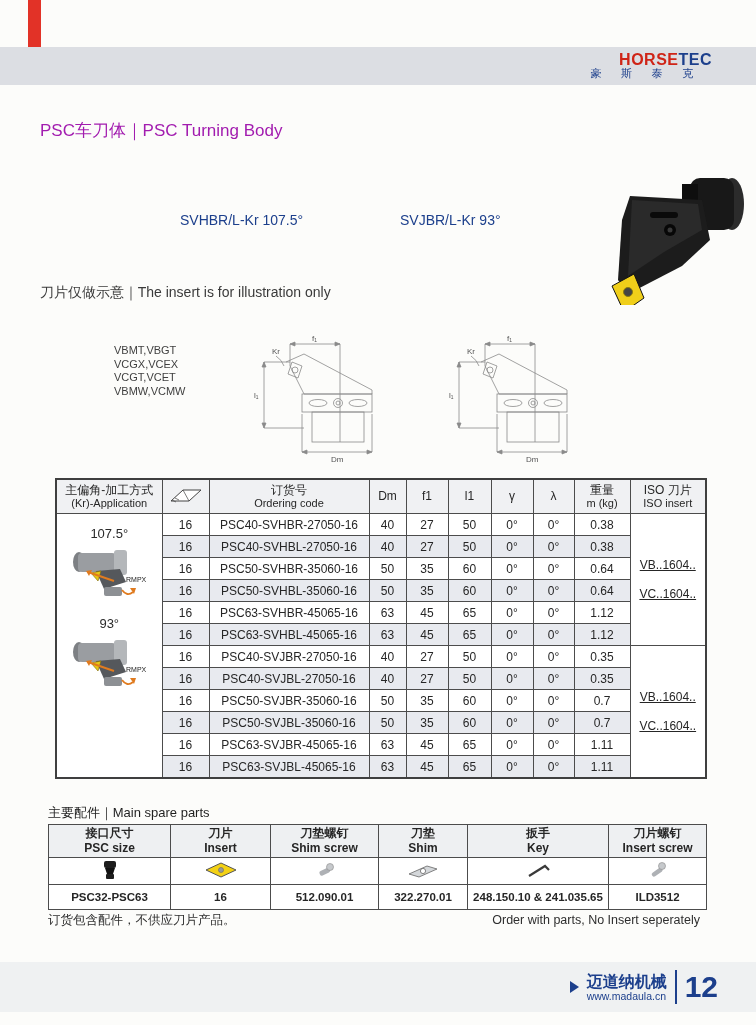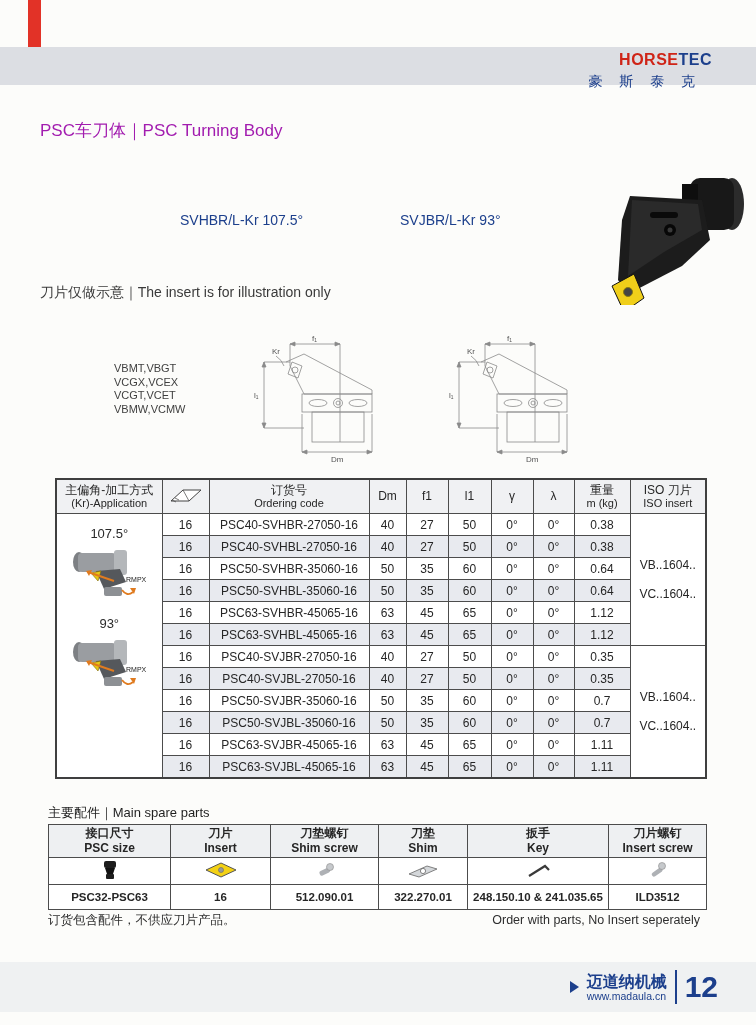--- a/index.html
+++ b/index.html
@@ -6,50 +6,50 @@
   body{font-family:"Liberation Sans",sans-serif;background:#ffffff;}
   .page{position:relative;width:756px;height:1025px;background:#fcfcfa;overflow:hidden;}
 
   
   .red-tab{position:absolute;left:28px;top:0;width:13px;height:47px;background:#e23227;}
   .top-band{position:absolute;left:0;top:47px;width:756px;height:38px;background:#dcdee3;}
   .logo{position:absolute;right:44px;top:4px;text-align:center;}
   .logo-en{font-size:16px;font-weight:bold;letter-spacing:.5px;line-height:17px;}
   .logo-horse{color:#cf2417;margin-left:46px;}
   .logo-tec{color:#1c3f8c;}
-  .logo-cn{font-size:14px;color:#1c3f8c;letter-spacing:6.5px;line-height:11px;margin-top:8px;padding-left:5px;white-space:nowrap;}
+  .logo-cn{font-size:11px;color:#1c3f8c;letter-spacing:6.5px;line-height:11px;margin-top:1px;padding-left:5px;white-space:nowrap;font-family:Liberation Mono, monospace;}
 
   .page-title{position:absolute;left:40px;top:119px;font-size:17px;color:#a21caf;}
 
   .heading{position:absolute;top:212px;font-size:14px;font-weight:normal;color:#1c3f8c;white-space:nowrap;}
   .heading-left{left:180px;}
   .heading-right{left:400px;}
 
   .note{position:absolute;left:40px;top:284px;font-size:14px;color:#3a3a3a;}
 
-  .insert-types{position:absolute;left:114px;top:362px;font-size:11px;line-height:13.5px;color:#3f3f3f;}
+  .insert-types{position:absolute;left:114px;top:344px;font-size:11px;line-height:13.5px;color:#3f3f3f;}
 
   .product-photo{position:absolute;left:598px;top:160px;}
   .drawing{position:absolute;top:332px;}
   .drawing-1{left:246px;}
   .drawing-2{left:441px;}
 
   
   .main-table{position:absolute;left:55px;top:478px;width:650px;border-collapse:collapse;table-layout:fixed;font-size:12px;color:#262626;border:2px solid #3f3f3f;}
   .main-table th,.main-table td{border:1px solid #4c4c4c;padding:0;text-align:center;vertical-align:middle;overflow:hidden;}
   .main-table thead th{height:33px;background:#f0f1f3;font-weight:normal;font-size:12px;line-height:1.2;}
   .main-table tbody td{height:21px;background:#ffffff;}
   .main-table tbody tr.alt td{background:#e8eaef;}
   .main-table .hdr2{font-size:11px;}
   .app-cell{vertical-align:top !important;background:#ffffff !important;}
   .angle{font-size:13px;color:#2a2a2a;margin-top:12px;}
   .angle2{margin-top:16px;}
   .tool-photo{display:block;margin:3px auto 0;}
   .iso-cell{background:#ffffff !important;font-size:12px;}
-  .iso-cell div{margin:15px 0;}
+  .iso-cell div{margin:15px 0;text-decoration:underline;}
 
   
   .spare-title{position:absolute;left:48px;top:804px;font-size:13px;color:#1f1f1f;}
   .spare-table{position:absolute;left:48px;top:824px;width:658px;border-collapse:collapse;table-layout:fixed;font-size:12px;color:#262626;border:1.5px solid #3f3f3f;font-weight:bold;}
   .spare-table td{border:1px solid #4c4c4c;padding:0;text-align:center;vertical-align:middle;}
   .spare-table .sp-head{height:32px;background:#eef0f2;line-height:1.25;}
   .spare-table .sp-icon{height:26px;background:#ffffff;}
   .spare-table .sp-val{height:24px;background:#ffffff;font-size:11.5px;}
 
   .footnote-left{position:absolute;left:48px;top:912px;font-size:12.5px;color:#2e2e2e;}

